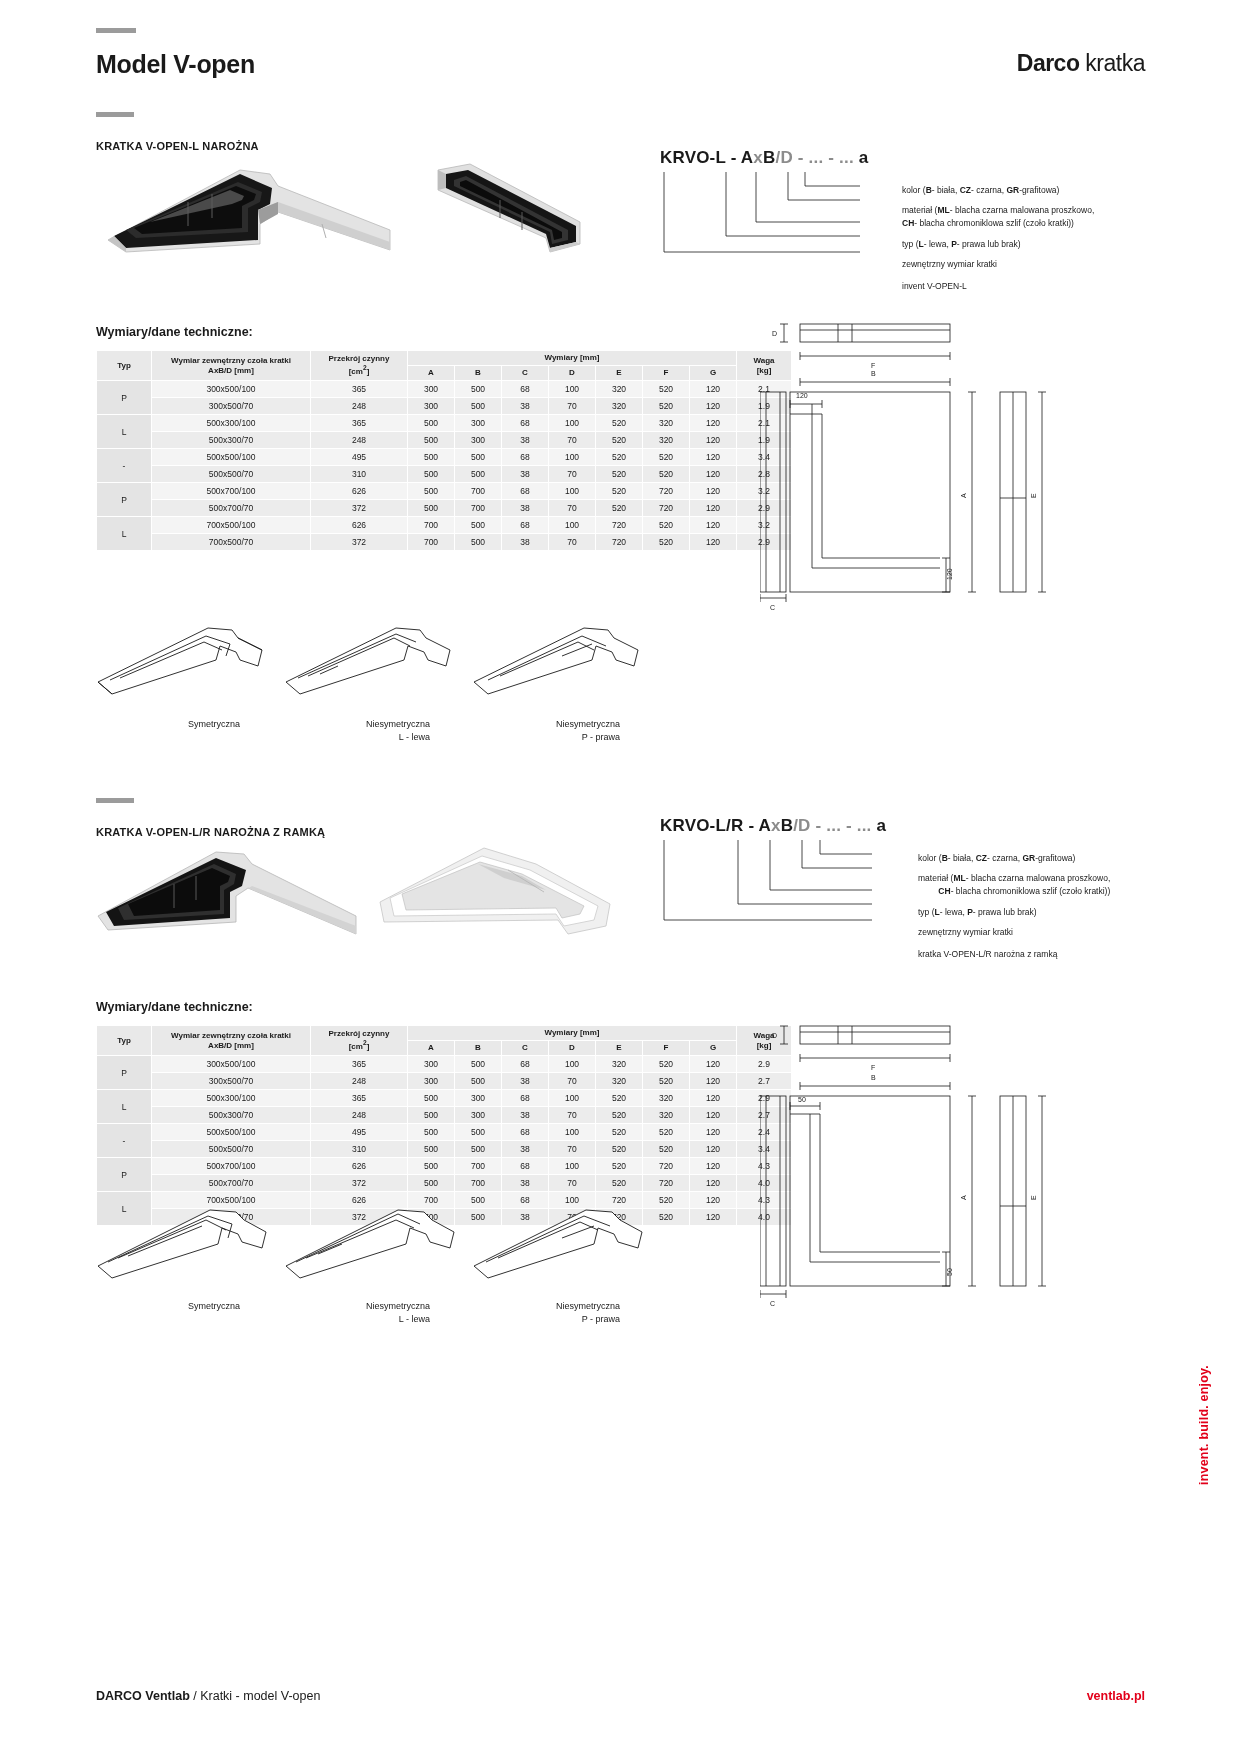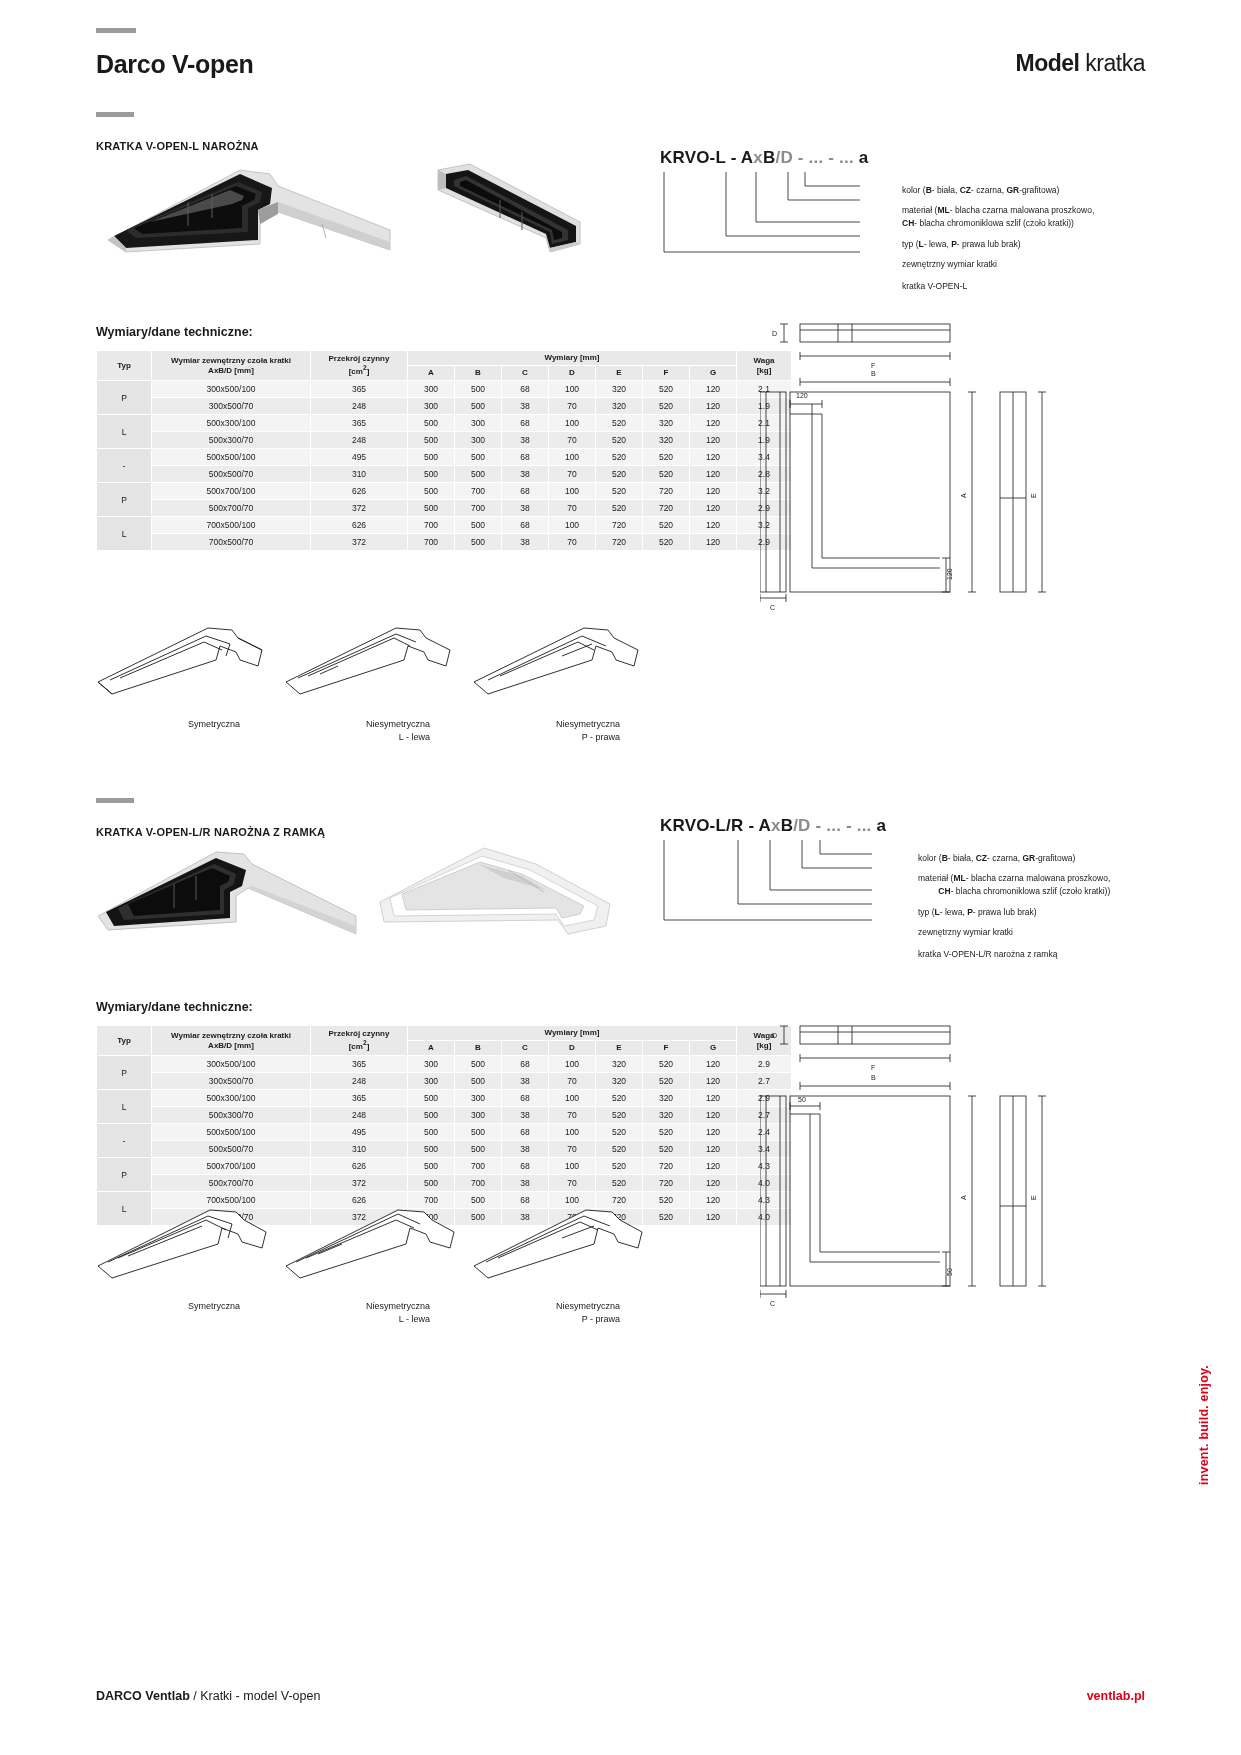--- a/index.html
+++ b/index.html
@@ -59,23 +59,23 @@
 
   svg{display:block;}
   .abs{position:absolute;}
 </style>
 </head>
 <body>
 
 <div class="page">
 
   <div class="dash" id="hdr-dash"></div>
-  <div id="page-title">Darco V-open</div>
+  <div id="page-title">Model V-open</div>
   <div id="logo">
-    <span>Model</span>
+    <span>Darco</span>
     <span class="light">kratka</span>
   </div>
 
   <div class="sec-dash" style="left:96px;top:112px;"></div>
   <div class="sec-title" style="left:96px;top:140px;">KRATKA V-OPEN-L NAROŻNA</div>
 
   <div class="abs" style="left:90px;top:152px;">
     <svg width="510" height="125" viewBox="0 0 510 125">
 
       <g>
@@ -116,21 +116,21 @@
       <path d="M66,2 L66,66 L200,66" stroke="#1a1a1a" stroke-width="0.8" fill="none"></path>
       <path d="M4,2 L4,82 L200,82" stroke="#1a1a1a" stroke-width="0.8" fill="none"></path>
     </svg>
   </div>
   <div class="legend" style="left:902px;top:184px;">
     <div>kolor (<b>B</b>- biała, <b>CZ</b>- czarna, <b>GR</b>-grafitowa)</div>
     <div style="margin-top:8px;">materiał (<b>ML</b>- blacha czarna malowana proszkowo,</div>
     <div><b>CH</b>- blacha chromoniklowa szlif (czoło kratki))</div>
     <div style="margin-top:9px;">typ (<b>L</b>- lewa, <b>P</b>- prawa lub brak)</div>
     <div style="margin-top:8px;">zewnętrzny wymiar kratki</div>
-    <div style="margin-top:9px;">kratka V-OPEN-L</div>
+    <div style="margin-top:9px;">invent V-OPEN-L</div>
   </div>
 
   <div class="tbl-caption" style="left:96px;top:325px;">Wymiary/dane techniczne:</div>
 
   <table class="spec" id="table-1" style="left:96px;top:350px;">
     <thead>
       <tr>
         <th class="c-typ" rowspan="2">Typ</th>
         <th class="c-wym" rowspan="2">Wymiar zewnętrzny czoła kratki<br>AxB/D [mm]</th>
         <th class="c-prz" rowspan="2">Przekrój czynny<br>[cm<sup>2</sup>]</th>

